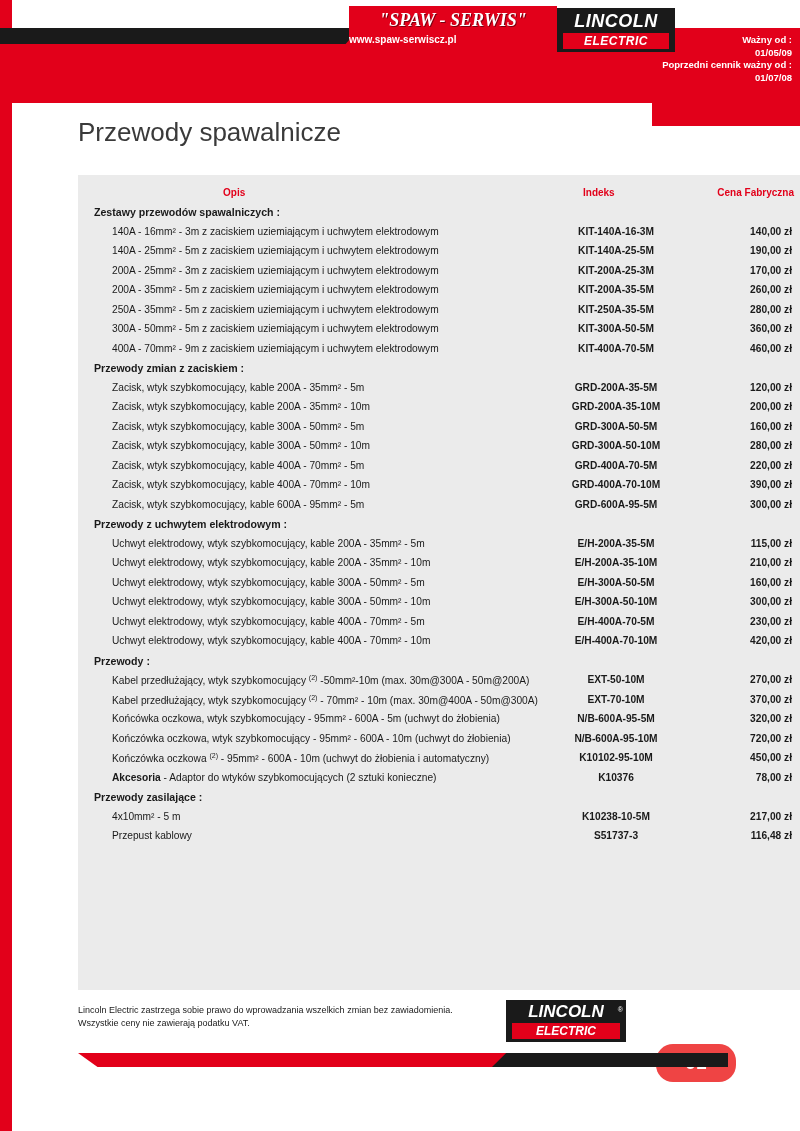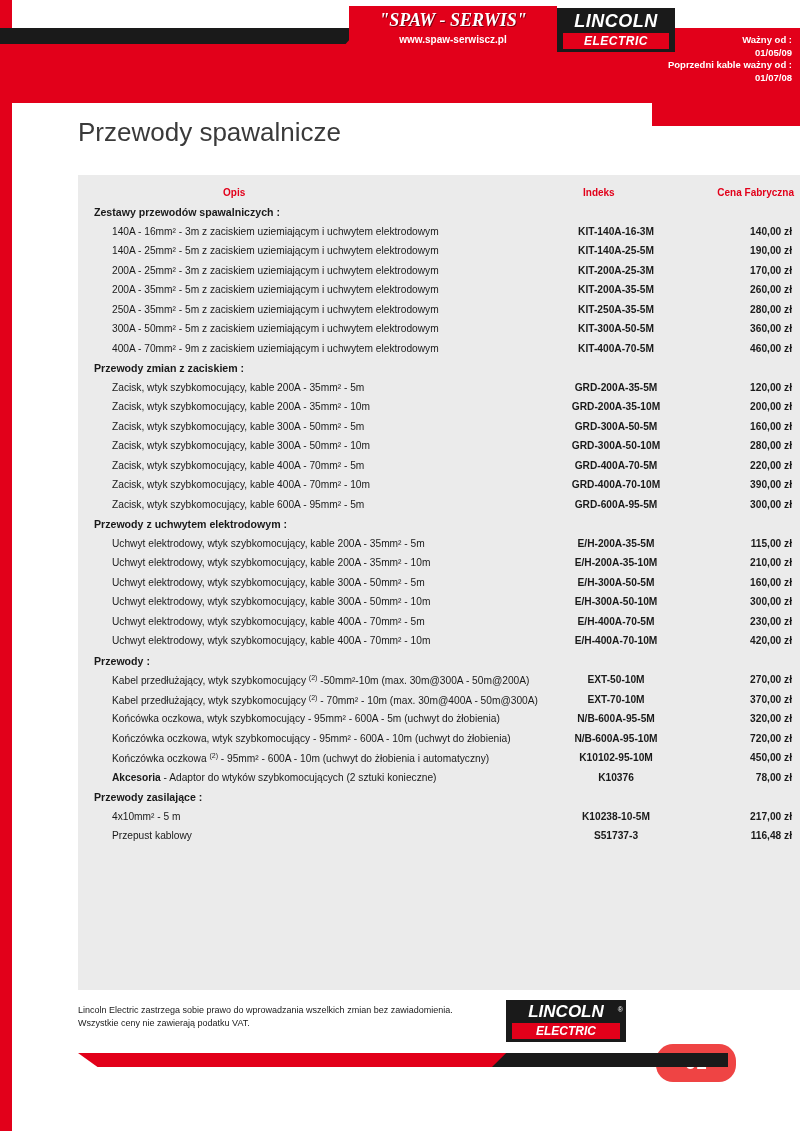--- a/index.html
+++ b/index.html
@@ -82,21 +82,21 @@
     font-weight: bold;
     font-size: 18px;
     color: #ffffff;
     text-shadow: 1px 1px 0 #7a0010;
   }
   .logo-spaw .ls-url {
     position: absolute;
     top: 28px;
     left: 0;
     width: 208px;
-    text-align: center;
+    text-align: left;
     font-size: 10px;
     font-weight: bold;
     color: #ffffff;
   }
 
   
   .logo-lincoln-head {
     position: absolute;
     left: 557px;
     top: 8px;
@@ -350,21 +350,21 @@
   </div>
 
   <div class="logo-lincoln-head">
     <div class="ll-top">LINCOLN</div>
     <div class="ll-bottom">ELECTRIC</div>
   </div>
 
   <div class="validity">
     <span class="v-line">Ważny od :</span>
     <span class="v-line">01/05/09</span>
-    <span class="v-line">Poprzedni kable ważny od :</span>
+    <span class="v-line">Poprzedni cennik ważny od :</span>
     <span class="v-line">01/07/08</span>
   </div>
 
   <div class="doc-title-red-right"></div>
   <div class="doc-title-bar"></div>
   <div class="doc-title">Przewody spawalnicze</div>
 
   <div class="panel">
     <div class="thead">
       <div class="th th-desc">Opis</div>

